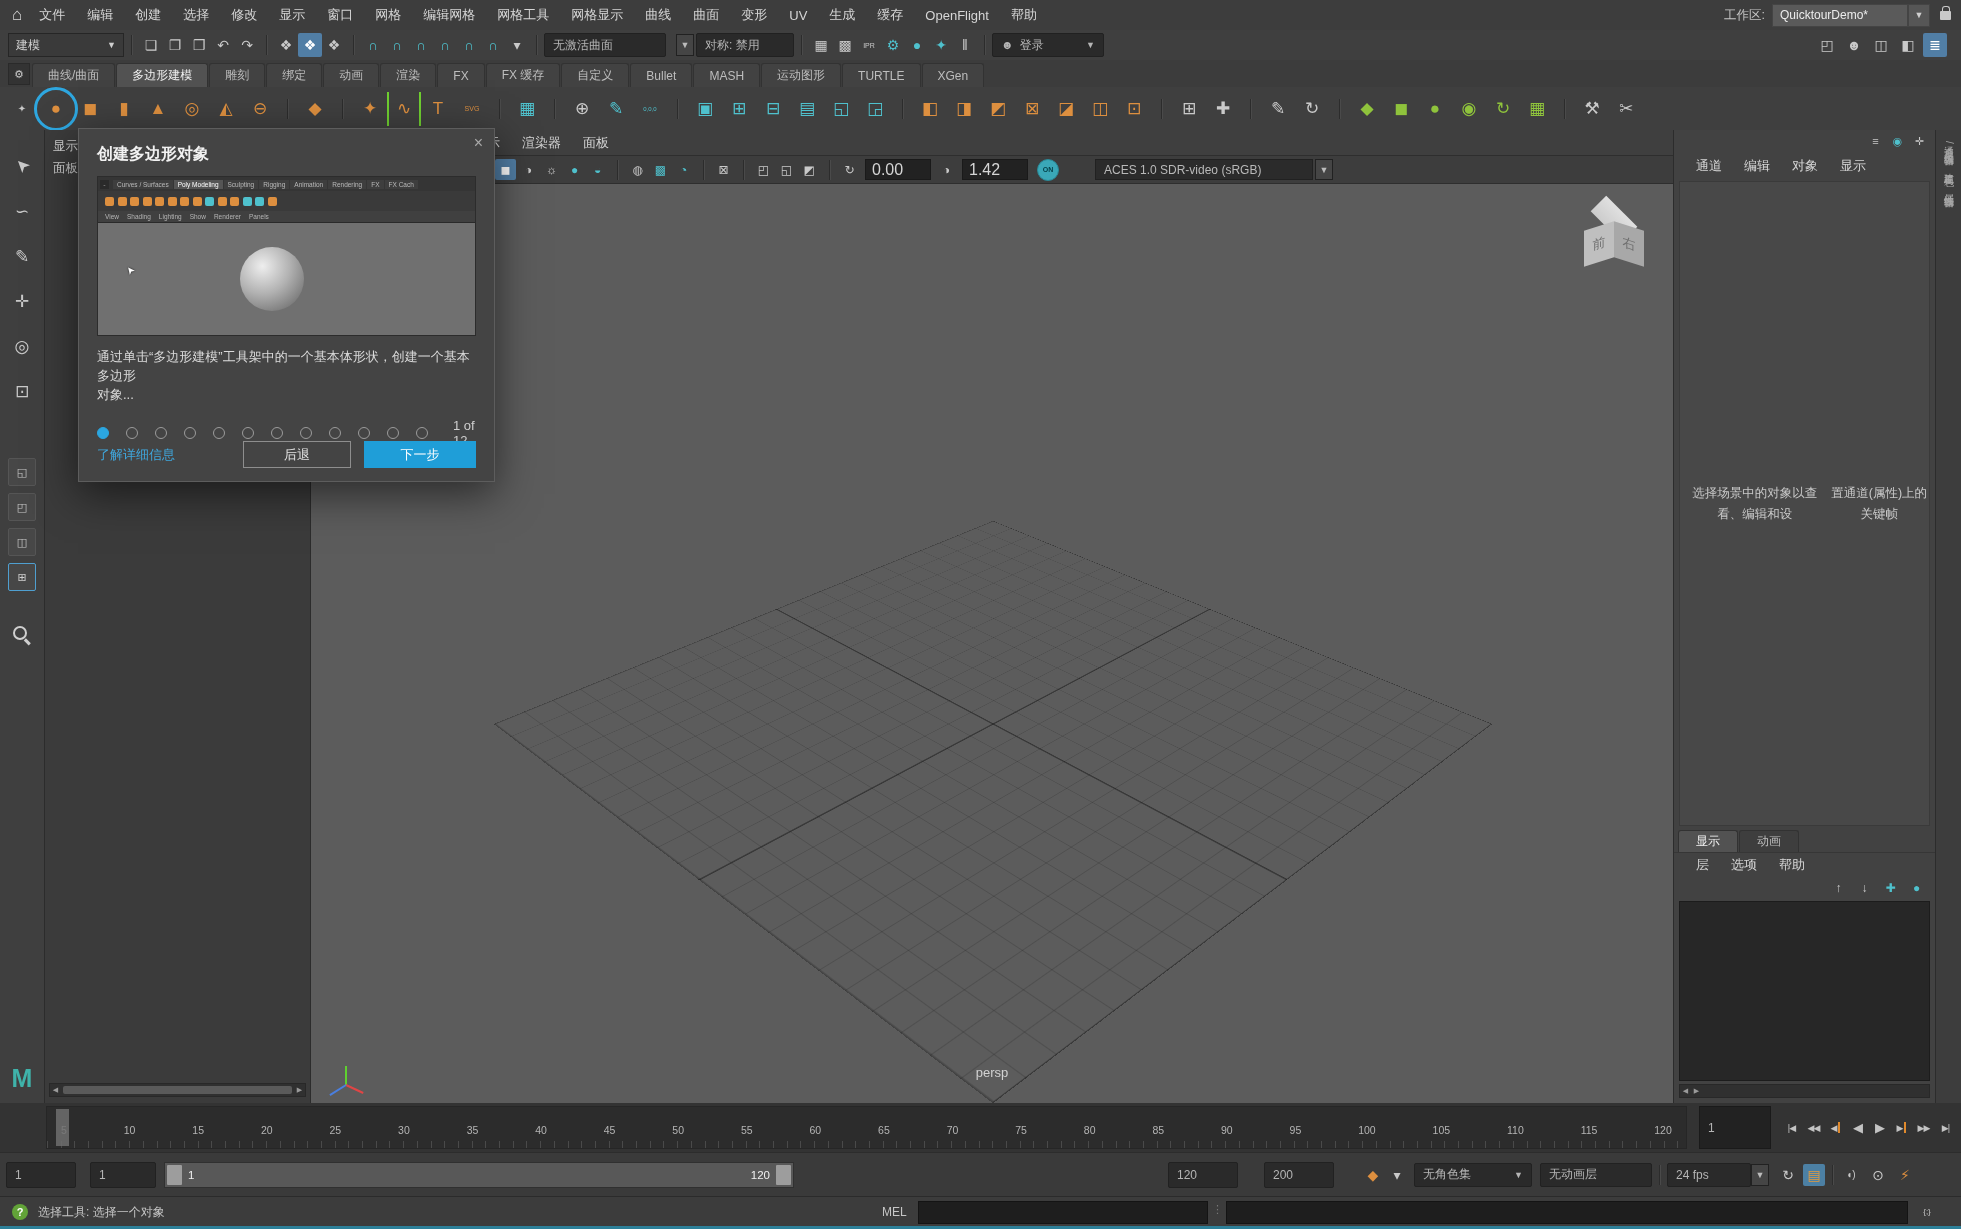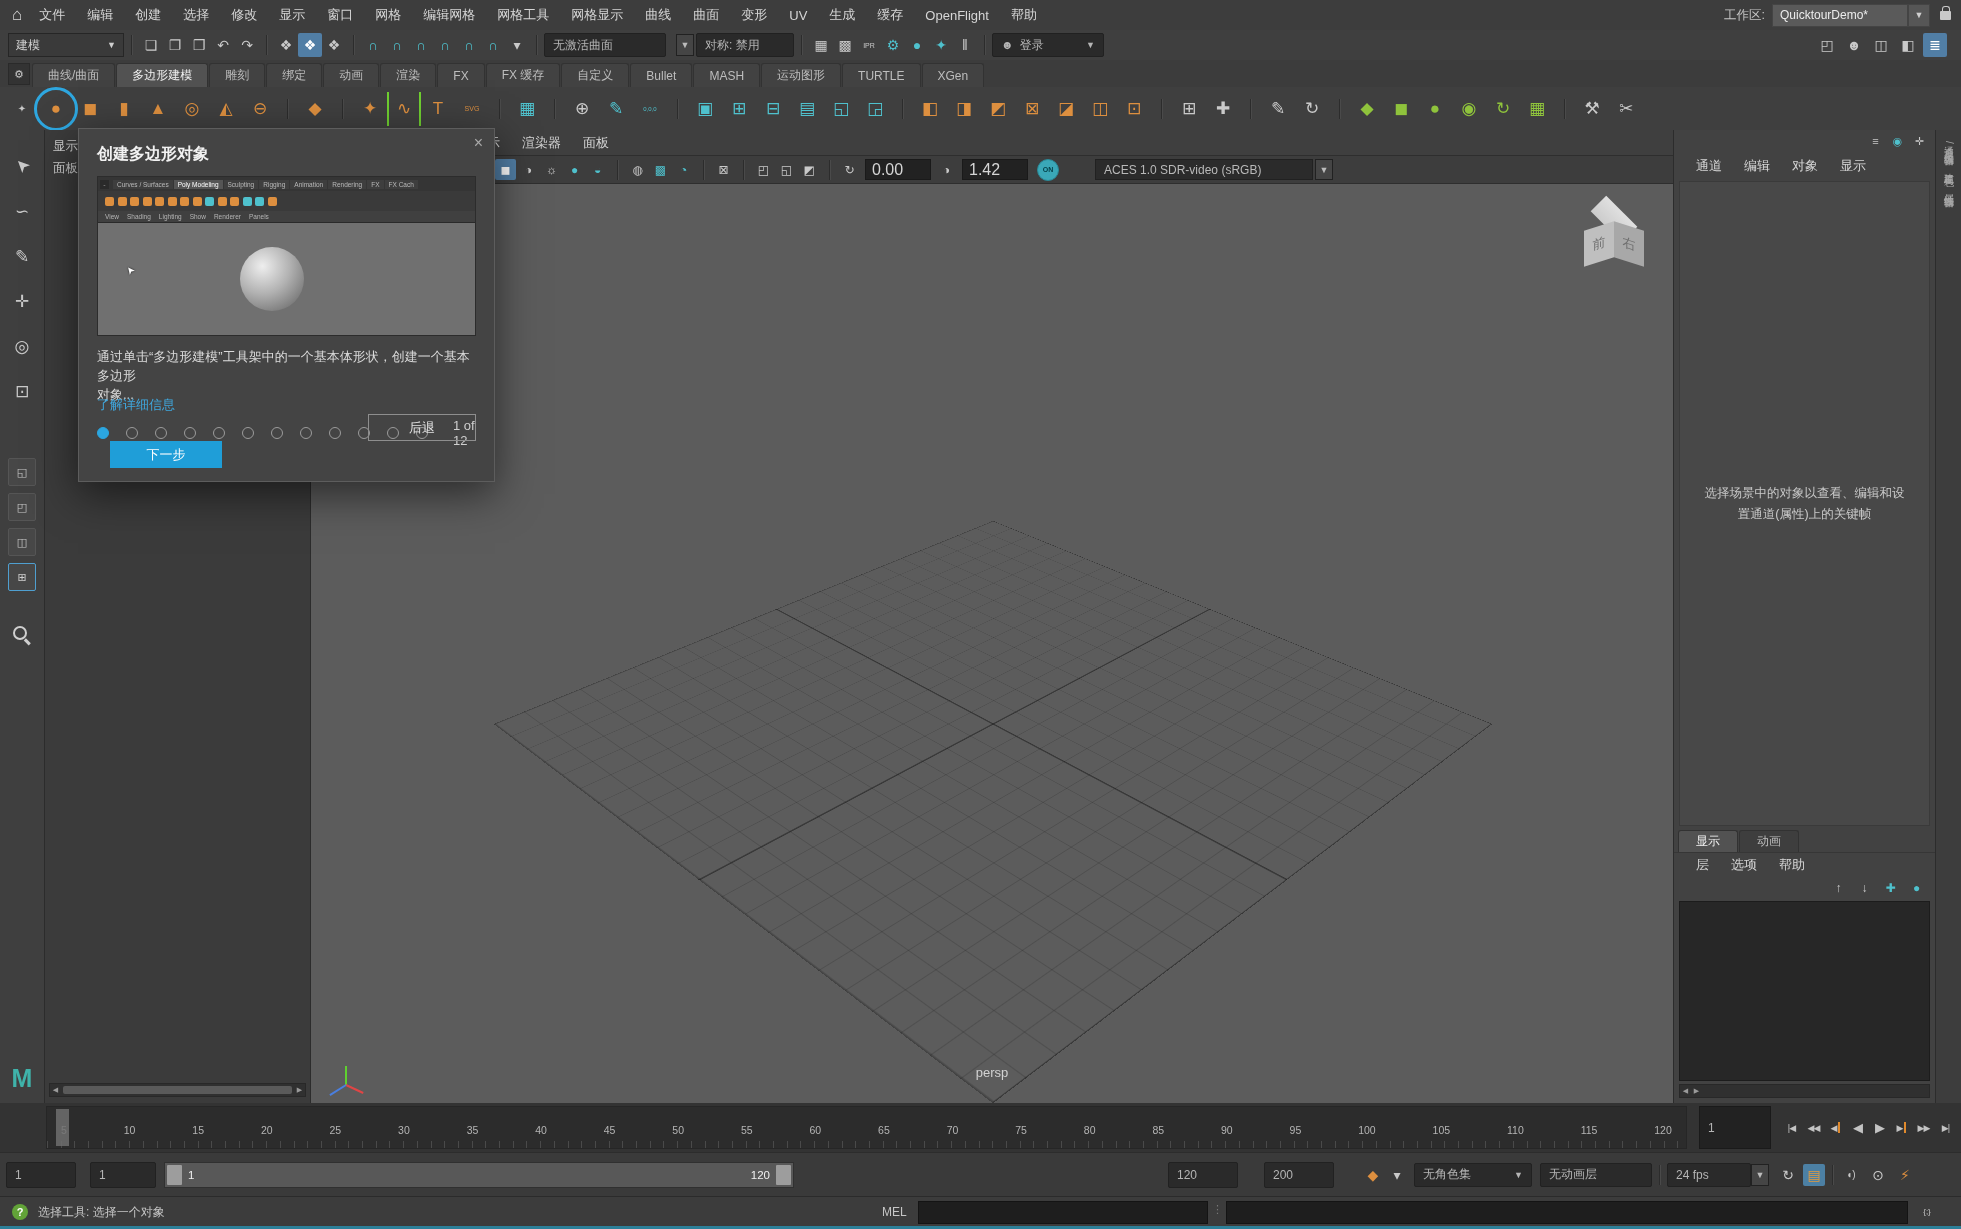--- a/index.html
+++ b/index.html
@@ -88,21 +88,21 @@
   .vc-left{left:3px;background:#bfbfbf;transform:skewY(-18deg);}
   .vc-right{left:33px;background:#a8a8a8;transform:skewY(18deg);}
   .axis{position:absolute;left:16px;bottom:14px;width:40px;height:40px;}
   .ax{position:absolute;left:18px;bottom:4px;width:2px;height:19px;transform-origin:bottom center;}
   .ax.y{background:#5fd02f;} .ax.x{background:#e04545;transform:rotate(115deg);} .ax.z{background:#4a7fe0;transform:rotate(-122deg);}
   
   .rightpanel{width:262px;background:#424242;border-left:1px solid #2c2c2c;display:flex;flex-direction:column;box-sizing:border-box;flex:none;}
   .cb-header{height:20px;display:flex;justify-content:flex-end;gap:7px;padding:4px 8px 0;}
   .cb-header .ico{width:15px;height:15px;font-size:11px;}
   .cb-menus{height:24px;display:flex;gap:15px;align-items:center;padding:0 11px;font-size:12.5px;color:#cfcfcf;}
-  .cb-well{flex:1;margin:3px 5px;background:#484848;border:1px solid #3a3a3a;display:flex;flex-direction:column;
+  .cb-well{flex:1;margin:3px 5px;background:#484848;border:1px solid #3a3a3a;display:flex;flex-direction:row;
            align-items:center;justify-content:center;text-align:center;font-size:12.5px;color:#c9c9c9;line-height:1.65;}
   .layer-tabs{height:23px;display:flex;align-items:flex-end;padding-left:4px;border-bottom:1px solid #363636;}
   .layer-tab{height:21px;display:flex;align-items:center;padding:0 17px;font-size:12px;color:#bdbdbd;background:#3e3e3e;border:1px solid #323232;border-bottom:none;border-radius:3px 3px 0 0;margin-right:1px;}
   .layer-tab.active{background:#525252;color:#f0f0f0;}
   .layer-menus{height:23px;display:flex;gap:15px;align-items:center;padding:0 11px;font-size:12px;color:#cfcfcf;}
   .layer-tools{height:24px;display:flex;justify-content:flex-end;gap:9px;align-items:center;padding-right:10px;}
   .layer-tools .ico{width:17px;height:17px;font-size:12px;}
   .layer-list{height:178px;margin:1px 5px;background:#272727;border:1px solid #1c1c1c;}
   .layer-scroll{height:12px;margin:2px 5px 5px;background:#303030;border:1px solid #282828;display:flex;align-items:center;}
   
@@ -157,21 +157,21 @@
   .mini-menus{height:11px;display:flex;gap:8px;padding:0 7px;font-size:6.5px;color:#b5b5b5;align-items:center;background:#404040;}
   .mini-vp{height:113px;background:#707070;border-top:1px solid #2a2a2a;position:relative;}
   .mini-sphere{position:absolute;left:142px;top:24px;width:64px;height:64px;border-radius:50%;
                background:radial-gradient(circle at 35% 30%,#eeeeee,#b2b2b2 45%,#7e7e7e 78%,#6c6c6c);}
   .mini-cursor{position:absolute;left:28px;top:42px;color:#fff;font-size:10px;transform:rotate(-128deg);text-shadow:0 0 2px #000;}
   .popup-body{margin-top:12px;font-size:13px;color:#dadada;line-height:1.45;}
   .dots{display:flex;align-items:center;gap:17px;margin-top:13px;}
   .dot{width:12px;height:12px;border-radius:50%;border:1px solid #9b9b9b;box-sizing:border-box;flex:none;}
   .dot.on{background:#2ba6e0;border-color:#2ba6e0;}
   .page{font-size:13px;color:#cfcfcf;margin-left:8px;}
-  .popup-footer{position:absolute;left:18px;right:18px;bottom:13px;display:flex;flex-direction:column;}
+  .popup-footer{position:absolute;left:18px;right:18px;bottom:13px;display:flex;align-items:center;}
   .learn{color:#3fa9e0;font-size:13px;}
   .btn{height:27px;display:flex;align-items:center;justify-content:center;font-size:13px;box-sizing:border-box;}
   .btn-back{margin-left:auto;width:108px;border:1px solid #8e8e8e;color:#e2e2e2;}
   .btn-next{margin-left:13px;width:112px;background:#1f9ed8;color:#fff;}
 </style>
 </head>
 <body>
 
 <div id="root">
 

